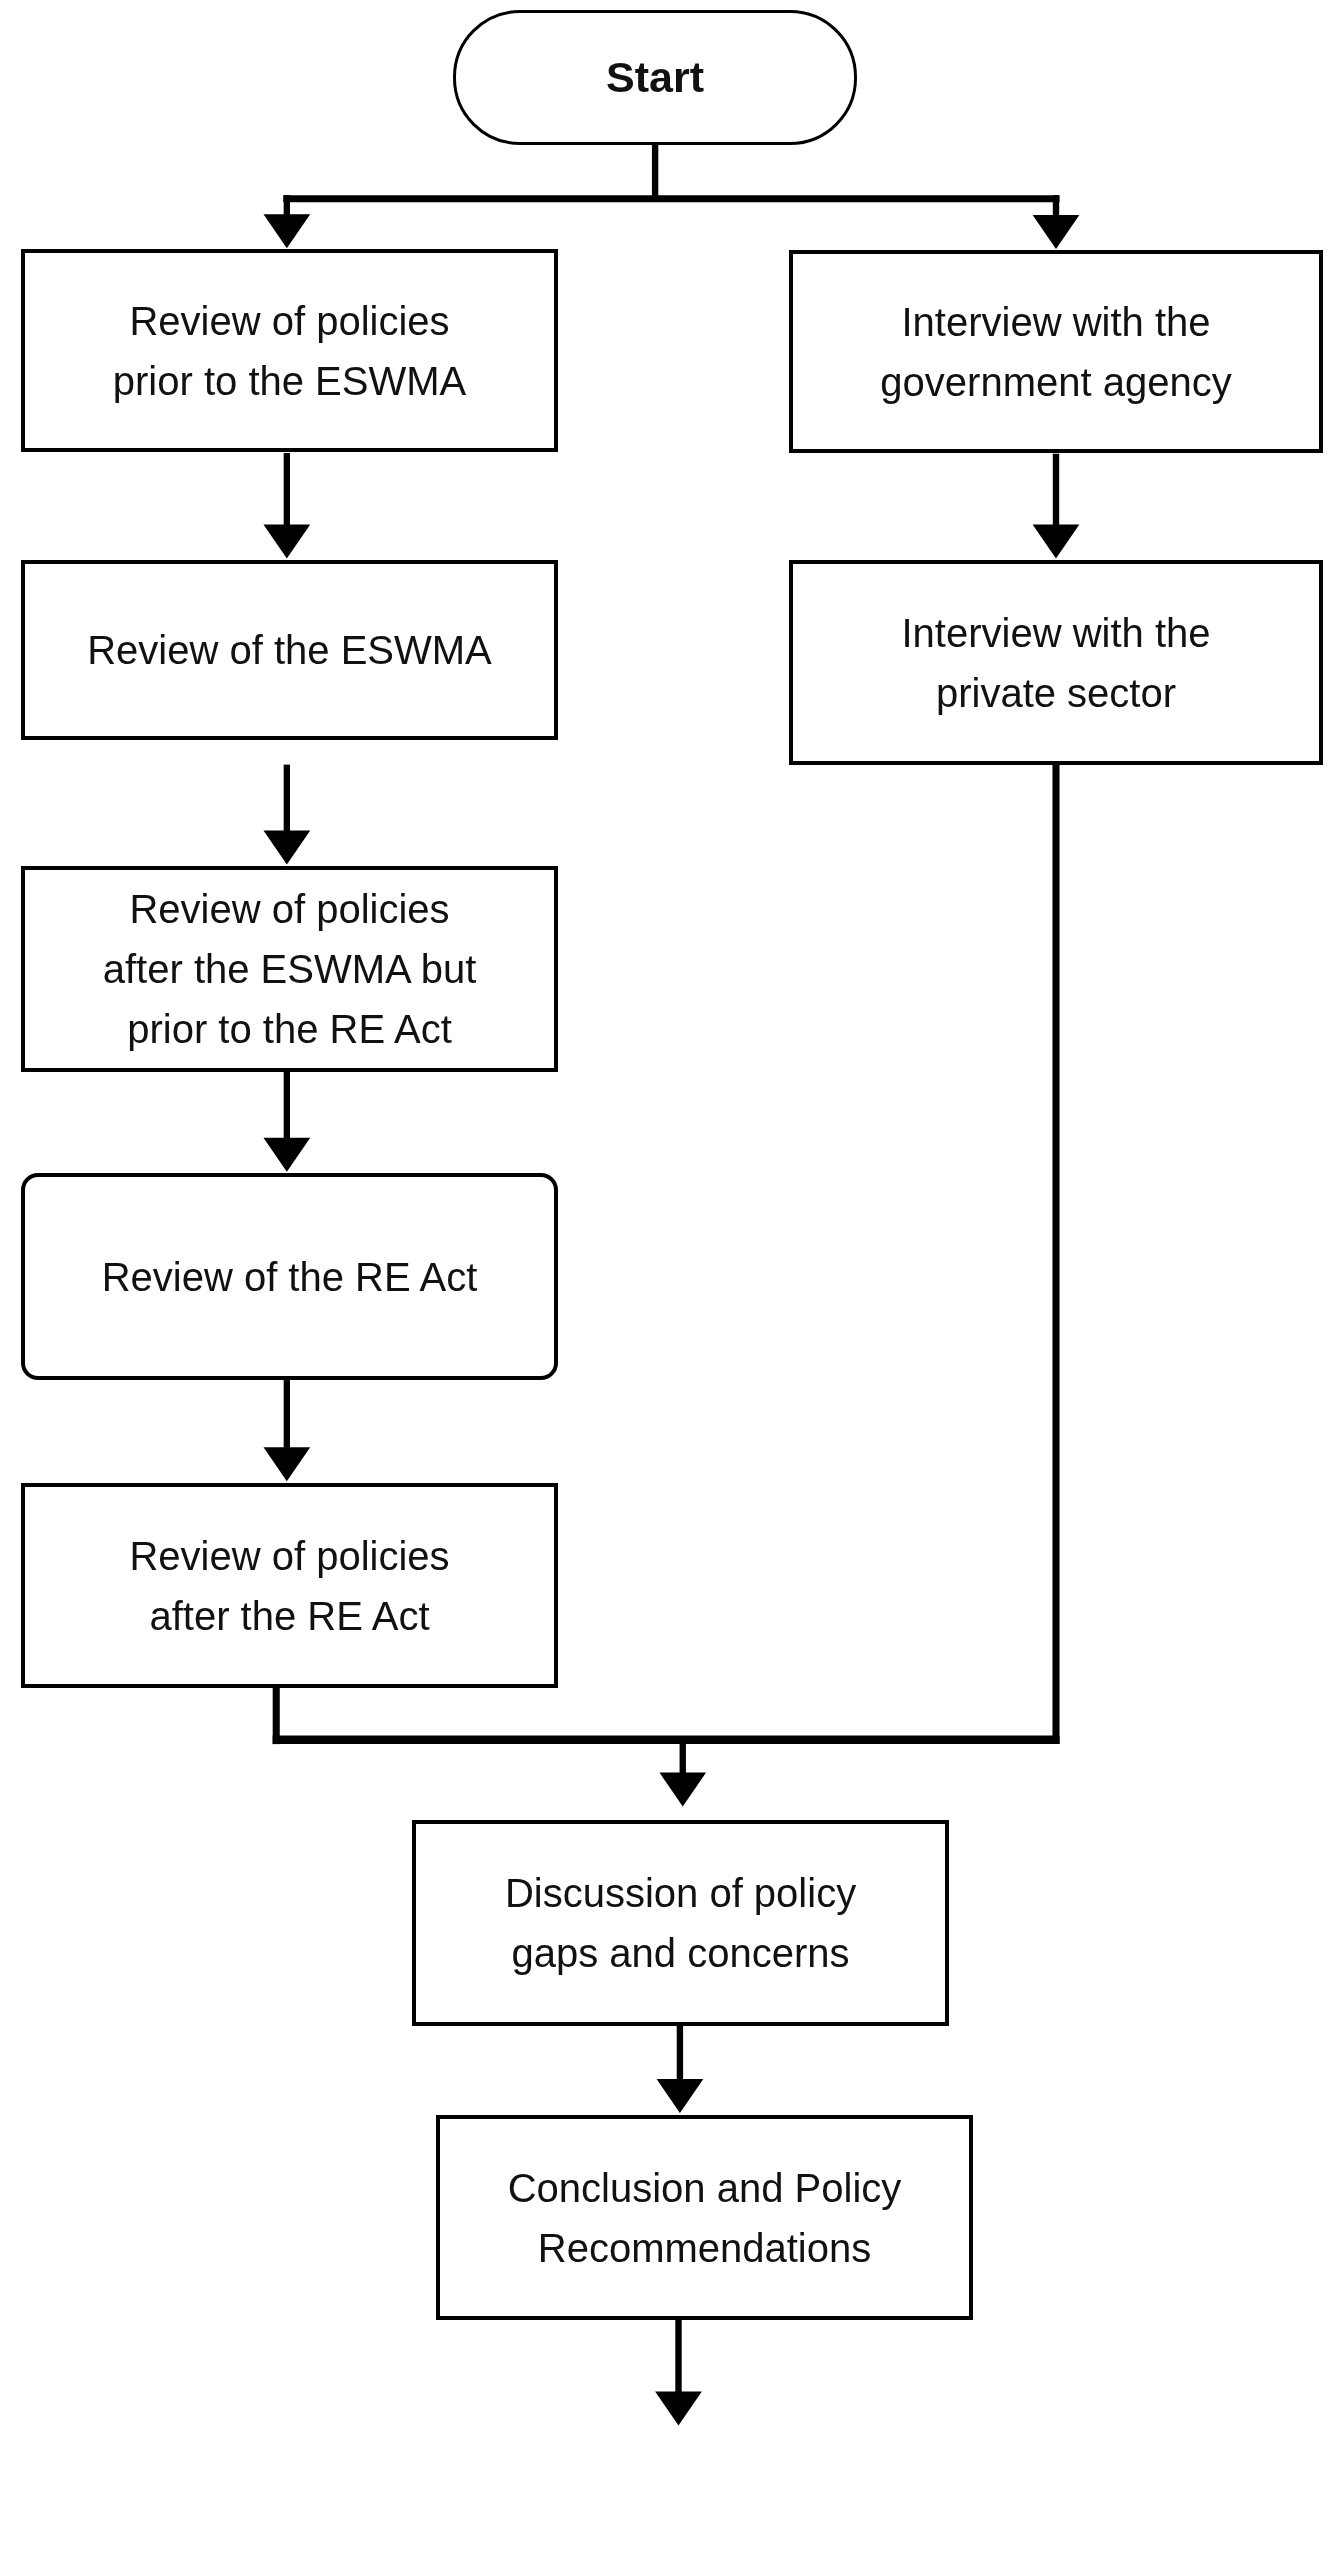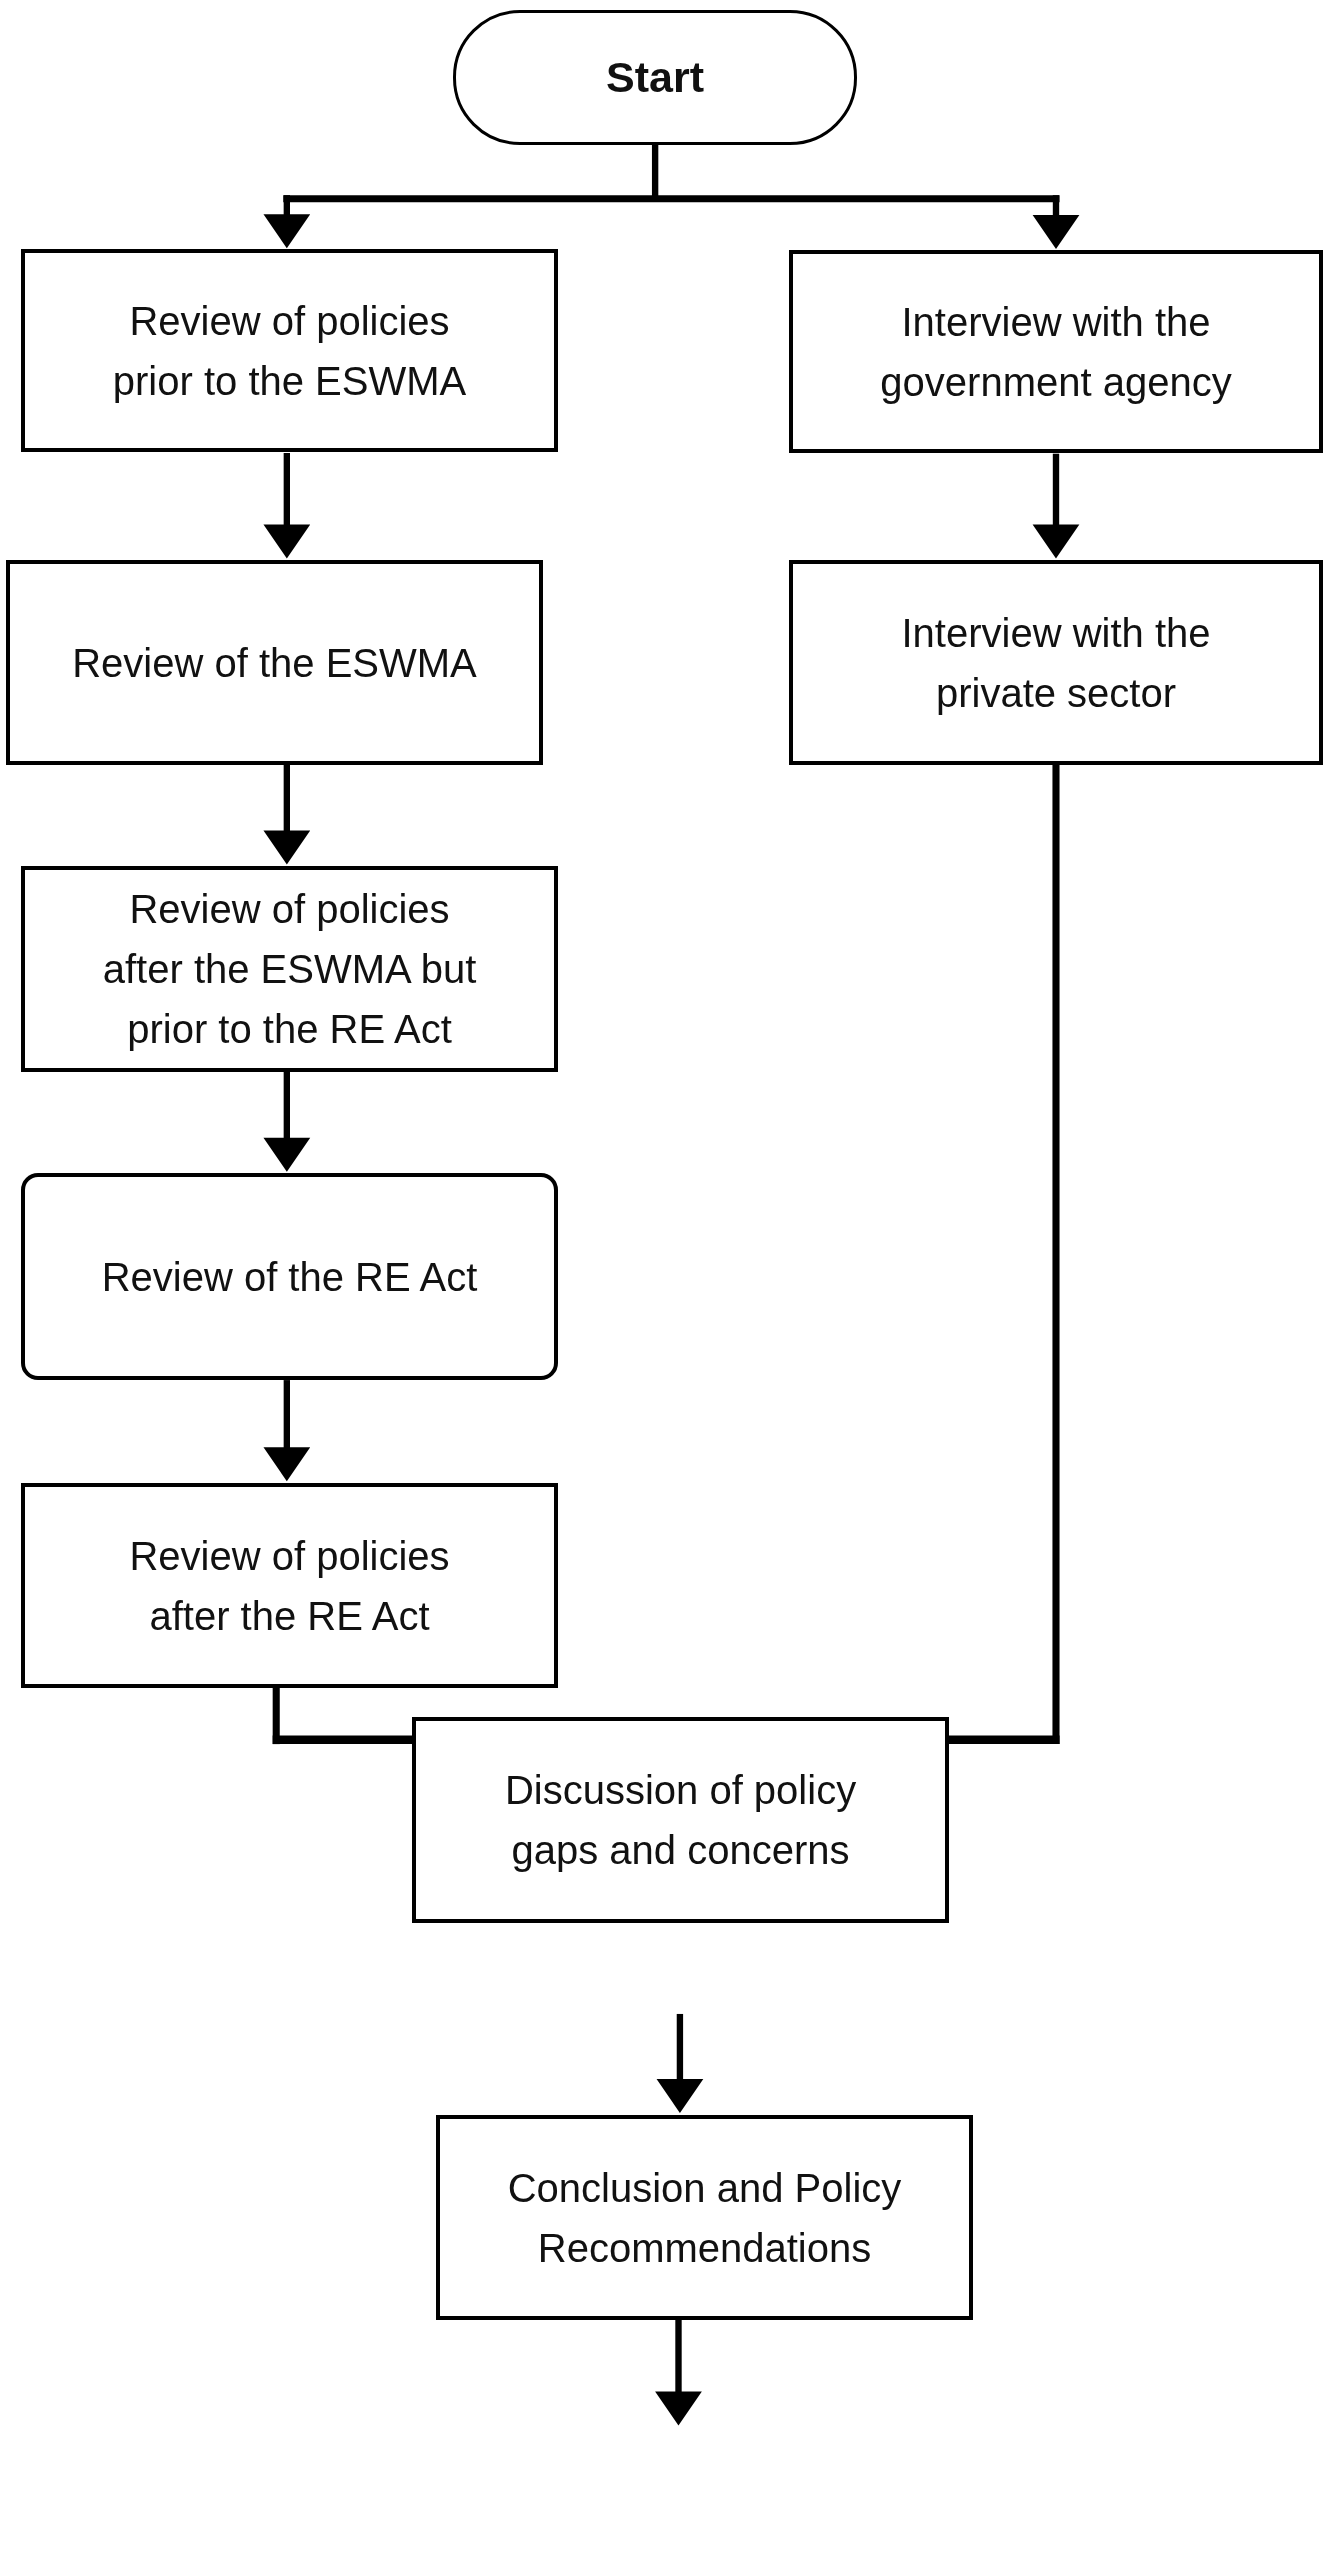--- a/index.html
+++ b/index.html
@@ -34,26 +34,26 @@
   .node.terminal {
     border-width: 3.5px;
     border-radius: 67px;
     font-weight: bold;
     font-size: 43px;
   }
   
   #node-start               { left: 453px;  top: 10px;   width: 404px; height: 135px; }
   #node-review-prior-eswma  { left: 21px;   top: 249px;  width: 537px; height: 203px; }
   #node-interview-government{ left: 789px; top: 250px;  width: 534px; height: 203px; }
-  #node-review-eswma        { left: 6px;   top: 560px;  width: 537px; height: 205px; }
+  #node-review-eswma        { left: 21px;   top: 560px;  width: 537px; height: 180px; }
   #node-interview-private   { left: 789px; top: 560px;  width: 534px; height: 205px; }
   #node-review-after-eswma  { left: 21px;   top: 866px; width: 537px; height: 206px; }
   #node-review-re-act       { left: 21px;   top: 1173px; width: 537px; height: 207px; border-radius: 17px; }
   #node-review-after-re-act { left: 21px;   top: 1483px; width: 537px; height: 205px; }
-  #node-discussion          { left: 412px;  top: 1717px; width: 537px; height: 206px; }
+  #node-discussion          { left: 412px;  top: 1820px; width: 537px; height: 206px; }
   #node-conclusion          { left: 436px;  top: 2115px; width: 537px; height: 205px; }
   #node-end                 { left: 476px;  top: 2427px; width: 405px; height: 142px; }
 </style>
 </head>
 <body>
 
 <div class="canvas">
 
   <svg class="edges" width="1340" height="2576" viewBox="0 0 1892 3636" xmlns="http://www.w3.org/2000/svg" fill="none" stroke="#000000">
 

